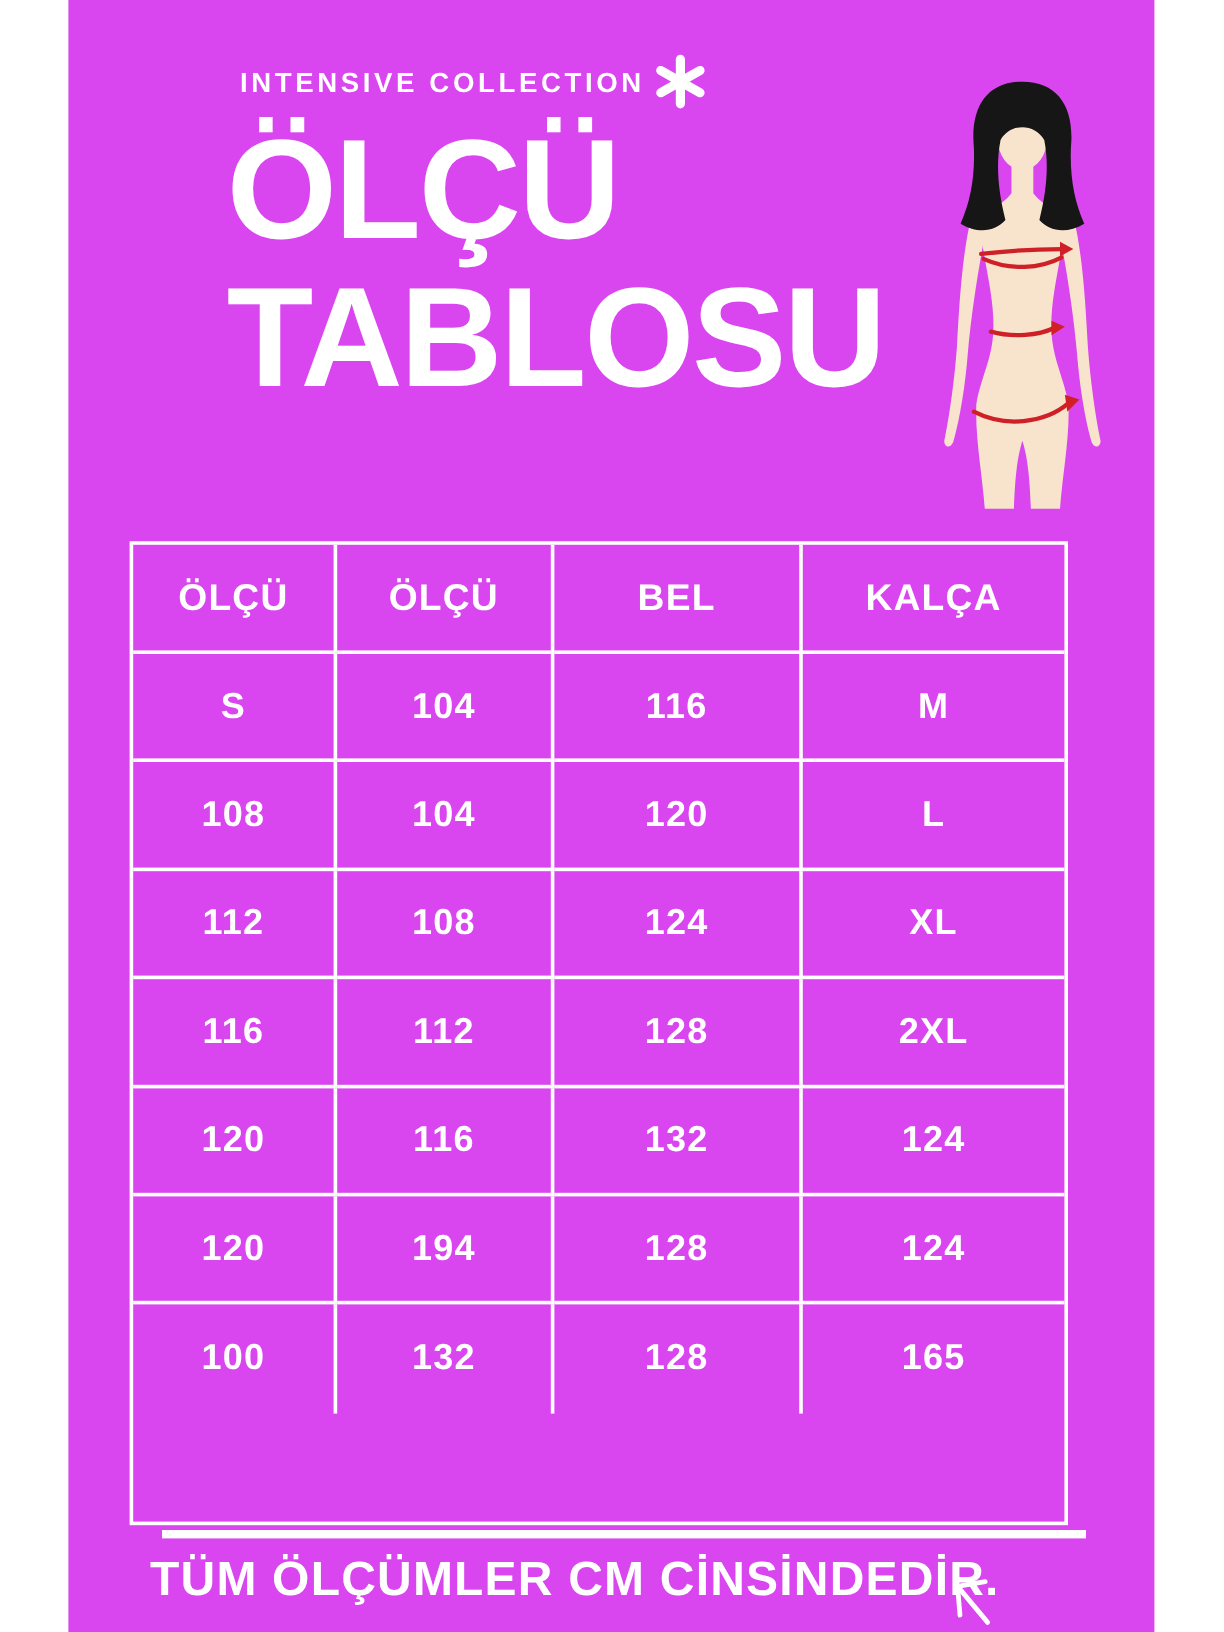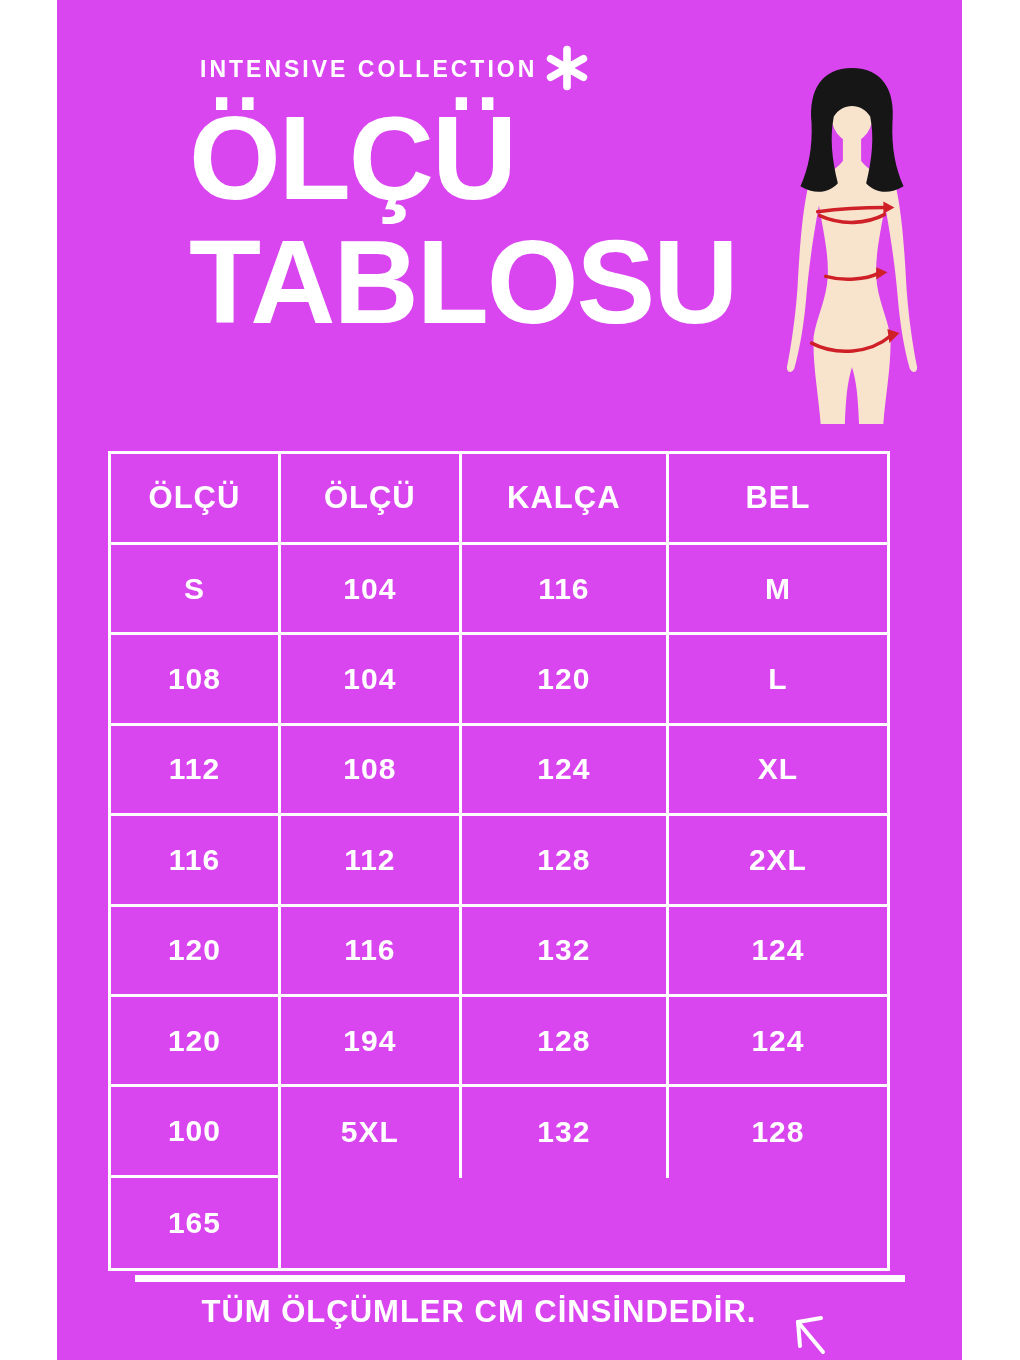--- a/index.html
+++ b/index.html
@@ -51,21 +51,21 @@
   .cell.hdr{font-size:31px;}
   .cell:nth-child(4n){border-right:none;}
   .cell:nth-last-child(-n+4){border-bottom:none;}
   .table-shadow-line{
     position:absolute;left:78px;top:1275px;
     width:770px;height:7px;background:#ffffff;
   }
   .footnote{
     position:absolute;left:0;top:1294px;width:844px;
     text-align:center;
-    font-size:31px;font-weight:bold;letter-spacing:1px;
+    font-size:40px;font-weight:bold;letter-spacing:1px;
     color:#ffffff;white-space:nowrap;
   }
   .sketch-arrow{
     position:absolute;left:733px;top:1310px;width:48px;height:48px;
   }
 </style>
 </head>
 <body>
 
 <div class="panel">
@@ -107,22 +107,22 @@
         <path d="M111,138 L122,144 L111,150 Z"></path>
         <path d="M104,203 L115,208 L104,215 Z"></path>
         <path d="M115,264 L127,268 L117,278 Z"></path>
       </g>
     </svg>
   </div>
 
   <div class="size-table">
     <div class="cell hdr">ÖLÇÜ</div>
     <div class="cell hdr">ÖLÇÜ</div>
+    <div class="cell hdr">BEL</div>
     <div class="cell hdr">KALÇA</div>
-    <div class="cell hdr">BEL</div>
 
     <div class="cell">S</div>
     <div class="cell">104</div>
     <div class="cell">116</div>
 
     <div class="cell">M</div>
     <div class="cell">108</div>
     <div class="cell">104</div>
     <div class="cell">120</div>
 
@@ -142,21 +142,20 @@
     <div class="cell">132</div>
 
     <div class="cell">124</div>
     <div class="cell">120</div>
     <div class="cell">194</div>
 
     <div class="cell">128</div>
     <div class="cell">124</div>
     <div class="cell">100</div>
 
-    <div class="cell">5XL</div>
     <div class="cell">132</div>
     <div class="cell">128</div>
     <div class="cell">165</div>
   </div>
 
   <div class="table-shadow-line"></div>
 
   <div class="footnote">TÜM ÖLÇÜMLER CM CİNSİNDEDİR.</div>
 
   <svg class="sketch-arrow" viewBox="0 0 48 48">

